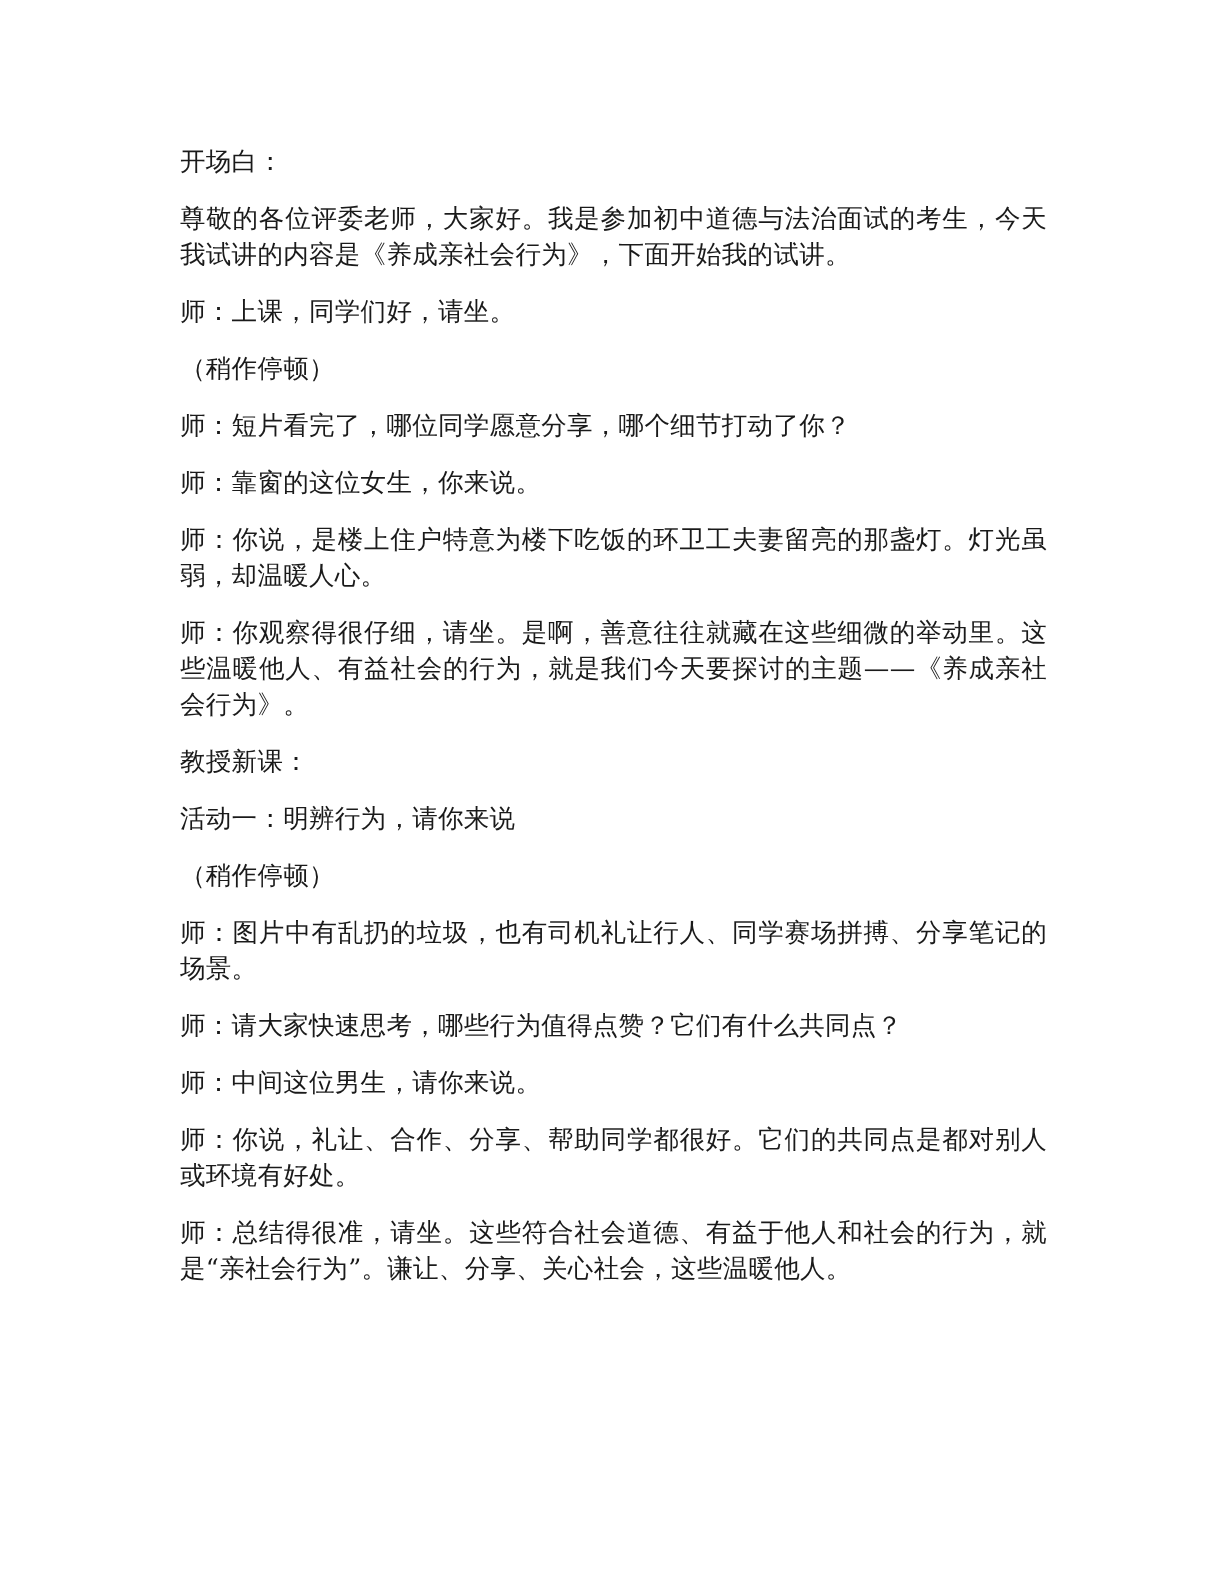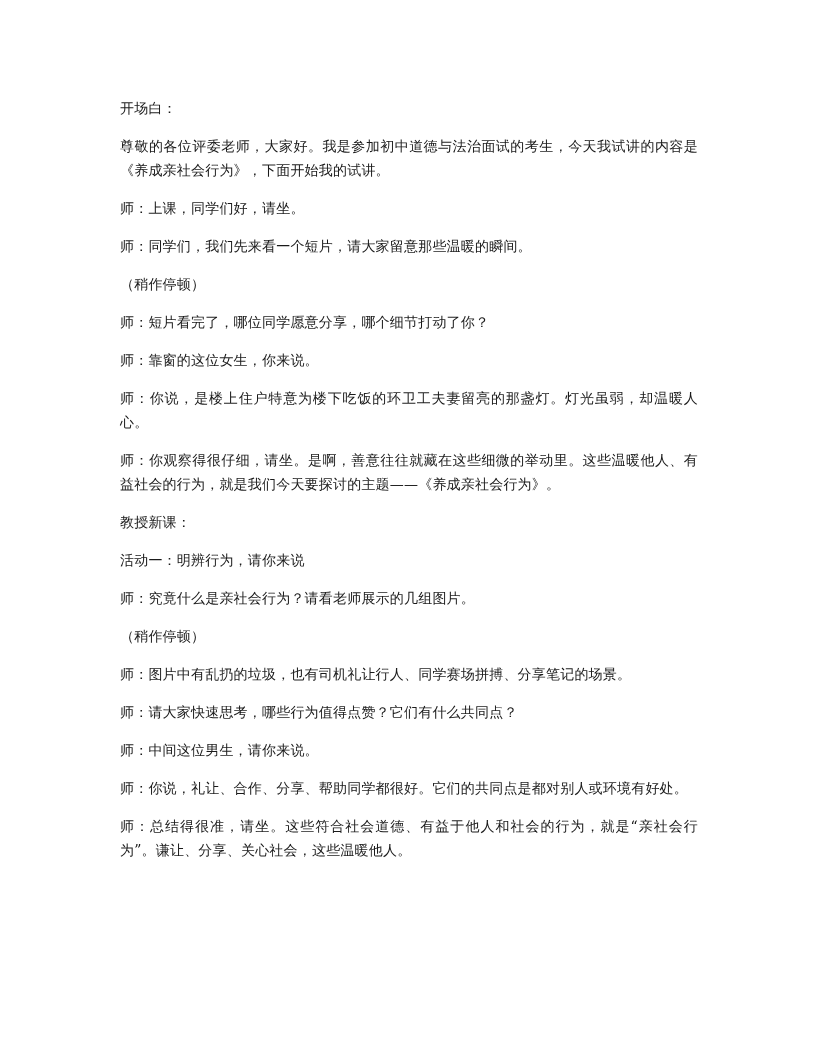--- a/index.html
+++ b/index.html
@@ -1,38 +1,36 @@
 <!DOCTYPE html>
 <html><head>
 <meta charset="utf-8">
 <style>
   html, body { margin: 0; padding: 0; background: #ffffff; }
   body { width: 816px; height: 1056px; position: relative; overflow: hidden; }
   .page {
     position: absolute; left: 120px; top: 96px; width: 578px;
     font-family: "DejaVu Serif", "Liberation Serif", serif;
-    font-size: 14px; line-height: 24px; color: #1a1a1a;
+    font-size: 17px; line-height: 24px; color: #1a1a1a;
   }
   .page p { margin: 0 0 14px 0; text-align: justify; letter-spacing: 0.2px; }
 </style>
 </head>
 <body>
 
 <div class="page">
   <p>开场白：</p>
   <p>尊敬的各位评委老师，大家好。我是参加初中道德与法治面试的考生，今天我试讲的内容是《养成亲社会行为》，下面开始我的试讲。</p>
   <p>师：上课，同学们好，请坐。</p>
-  <p>师：同学们，我们先来看一个短片，请大家留意那些温暖的瞬间。</p>
   <p>（稍作停顿）</p>
   <p>师：短片看完了，哪位同学愿意分享，哪个细节打动了你？</p>
   <p>师：靠窗的这位女生，你来说。</p>
   <p>师：你说，是楼上住户特意为楼下吃饭的环卫工夫妻留亮的那盏灯。灯光虽弱，却温暖人心。</p>
   <p>师：你观察得很仔细，请坐。是啊，善意往往就藏在这些细微的举动里。这些温暖他人、有益社会的行为，就是我们今天要探讨的主题——《养成亲社会行为》。</p>
   <p>教授新课：</p>
   <p>活动一：明辨行为，请你来说</p>
-  <p>师：究竟什么是亲社会行为？请看老师展示的几组图片。</p>
   <p>（稍作停顿）</p>
   <p>师：图片中有乱扔的垃圾，也有司机礼让行人、同学赛场拼搏、分享笔记的场景。</p>
   <p>师：请大家快速思考，哪些行为值得点赞？它们有什么共同点？</p>
   <p>师：中间这位男生，请你来说。</p>
   <p>师：你说，礼让、合作、分享、帮助同学都很好。它们的共同点是都对别人或环境有好处。</p>
   <p>师：总结得很准，请坐。这些符合社会道德、有益于他人和社会的行为，就是“亲社会行为”。谦让、分享、关心社会，这些温暖他人。</p>
 </div>
 
 </body></html>

